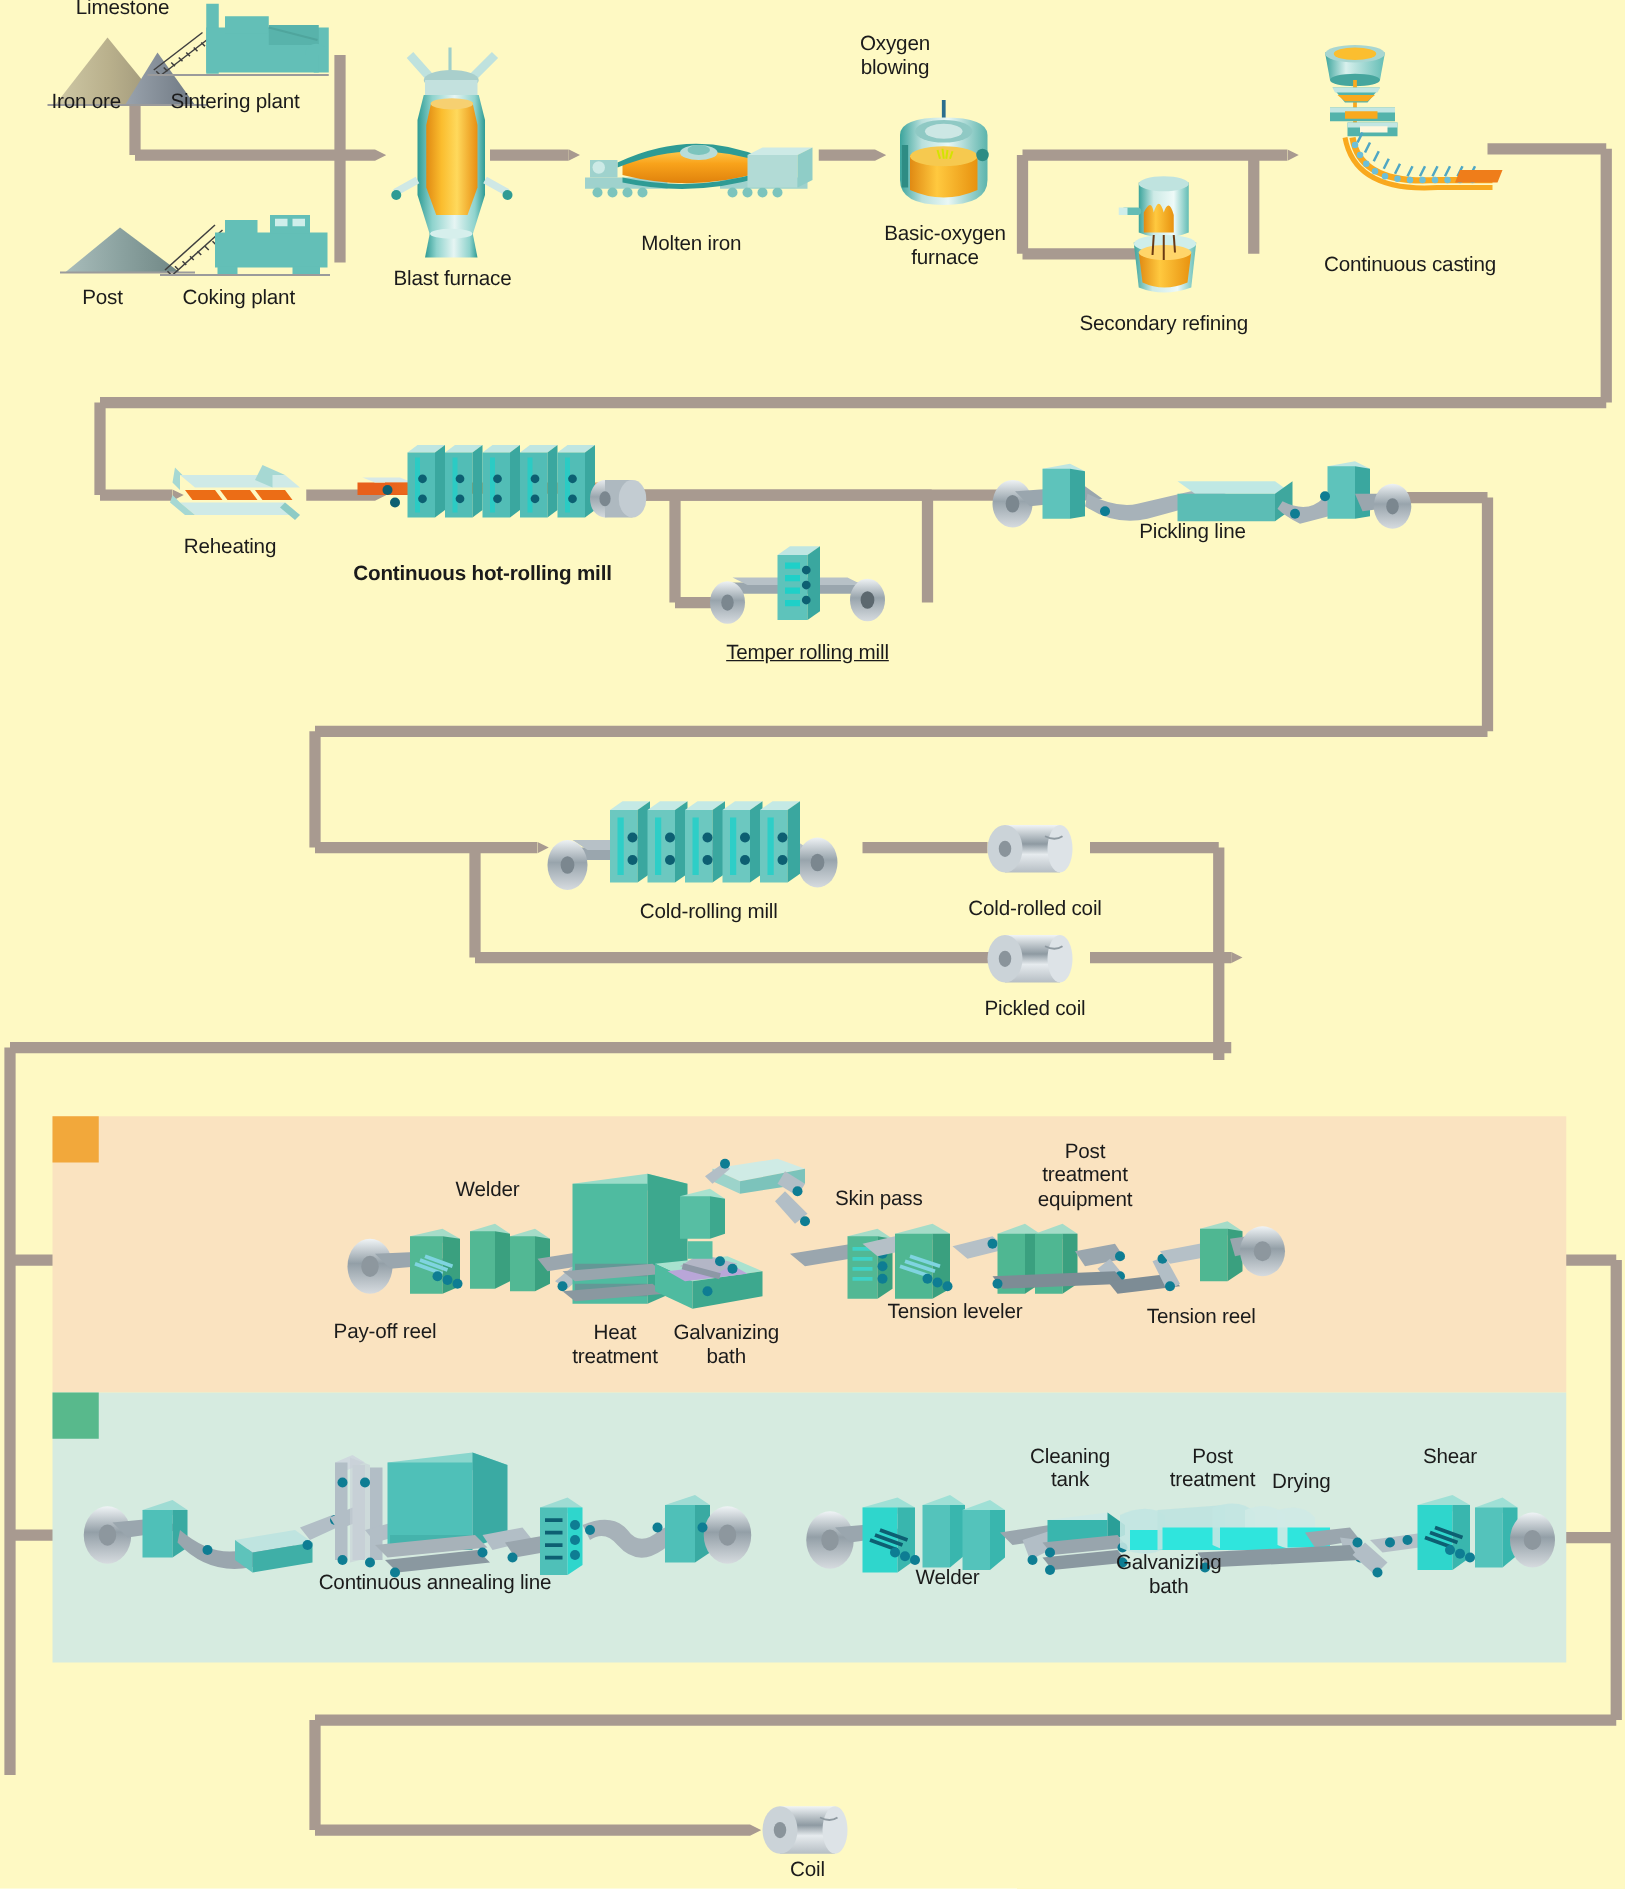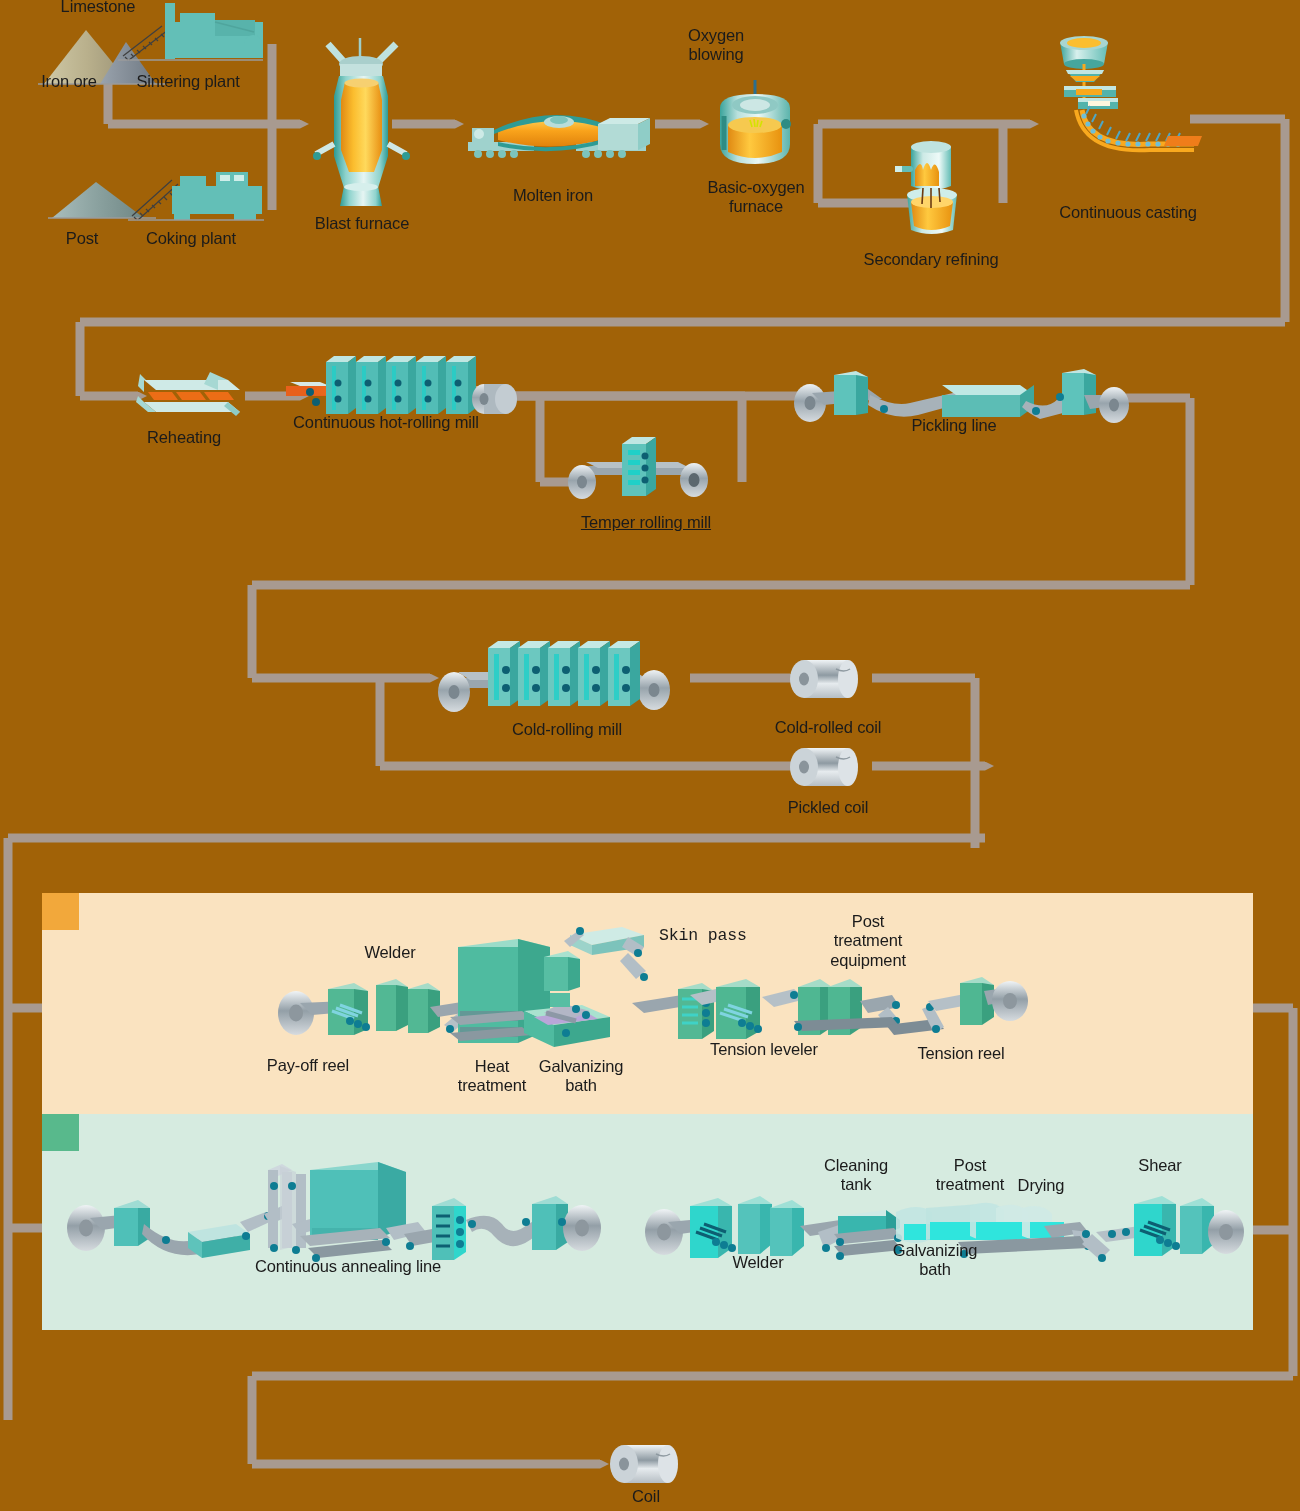--- a/index.html
+++ b/index.html
@@ -7,21 +7,21 @@
   body{
     font-family:"Liberation Sans","DejaVu Sans",sans-serif;
     color:#1a1a1a;
     -webkit-font-smoothing:antialiased;
   }
   #stage{
     position:relative;
     width:1300px;
     height:1511px;
     overflow:hidden;
-    background:#a16207;
+    background:#fef9c3;
   }
   #flow-lines{position:absolute;left:0;top:0;width:1300px;height:1511px;}
   .panel{position:absolute;}
   .panel-galv{background:#fae3c0;}
   .panel-anneal{background:#d6ebe0;}
   .marker{position:absolute;width:37px;height:37px;}
   .marker-orange{background:#f2a83b;}
   .marker-green{background:#58b98c;}
   .lbl{
     position:absolute;
@@ -955,35 +955,35 @@
   <div class="lbl" style="left:282px;top:214px;width:160px;">Blast furnace</div>
   <div class="lbl" style="left:478px;top:186px;width:150px;">Molten iron</div>
   <div class="lbl" style="left:660px;top:26px;width:112px;">Oxygen
 blowing</div>
   <div class="lbl" style="left:694px;top:178px;width:124px;">Basic-oxygen
 furnace</div>
   <div class="lbl" style="left:843px;top:250px;width:176px;">Secondary refining</div>
   <div class="lbl" style="left:1040px;top:203px;width:176px;">Continuous casting</div>
 
   <div class="lbl" style="left:118px;top:428px;width:132px;">Reheating</div>
-  <div class="lbl" style="left:270px;top:413px;width:232px;">Continuous hot-rolling mill</div>
+  <div class="lbl" style="left:270px;top:450px;width:232px;font-weight:bold;">Continuous hot-rolling mill</div>
   <div class="lbl" style="left:556px;top:513px;width:180px;text-decoration:underline;">Temper rolling mill</div>
   <div class="lbl" style="left:884px;top:416px;width:140px;">Pickling line</div>
 
   <div class="lbl" style="left:492px;top:720px;width:150px;">Cold-rolling mill</div>
   <div class="lbl" style="left:760px;top:718px;width:136px;">Cold-rolled coil</div>
   <div class="lbl" style="left:768px;top:798px;width:120px;">Pickled coil</div>
 
   <div class="lbl" style="left:244px;top:1056px;width:128px;">Pay-off reel</div>
   <div class="lbl" style="left:344px;top:943px;width:92px;">Welder</div>
   <div class="lbl" style="left:440px;top:1057px;width:104px;">Heat
 treatment</div>
   <div class="lbl" style="left:530px;top:1057px;width:102px;">Galvanizing
 bath</div>
-  <div class="lbl" style="left:655px;top:926px;width:96px;font-family:Liberation Mono, monospace;">Skin pass</div>
+  <div class="lbl" style="left:655px;top:950px;width:96px;">Skin pass</div>
   <div class="lbl" style="left:794px;top:912px;width:148px;">Post
 treatment
 equipment</div>
   <div class="lbl" style="left:694px;top:1040px;width:140px;">Tension leveler</div>
   <div class="lbl" style="left:900px;top:1044px;width:122px;">Tension reel</div>
 
   <div class="lbl" style="left:232px;top:1257px;width:232px;">Continuous annealing line</div>
   <div class="lbl" style="left:712px;top:1253px;width:92px;">Welder</div>
   <div class="lbl" style="left:804px;top:1156px;width:104px;">Cleaning
 tank</div>

